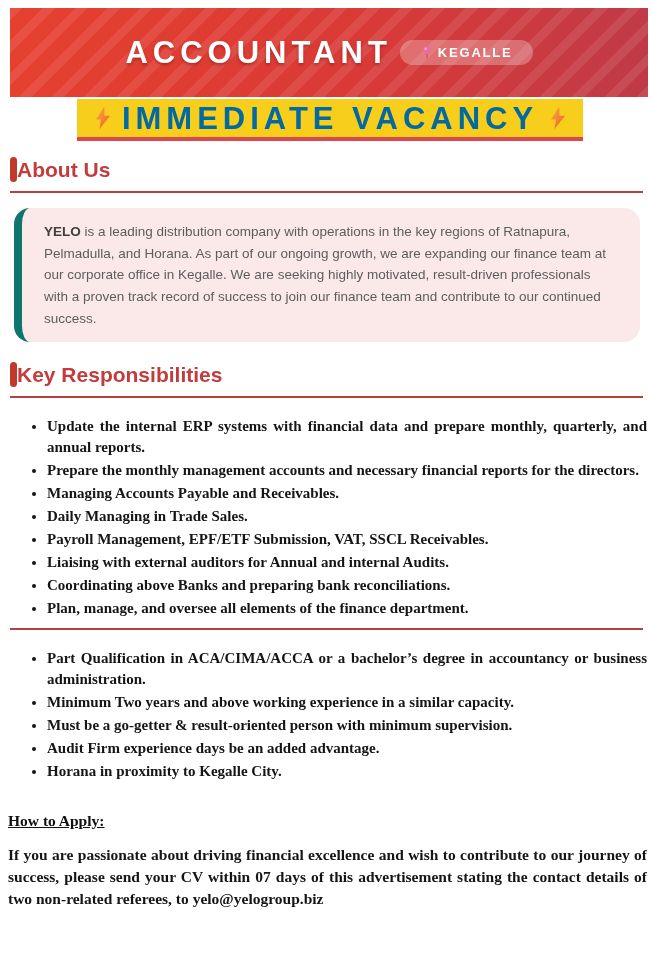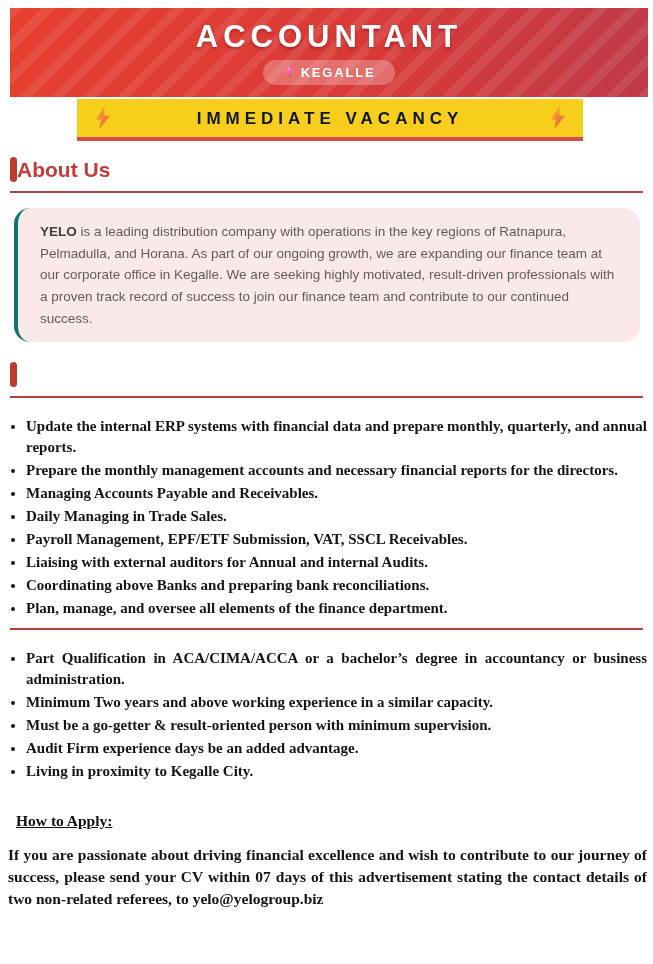--- a/index.html
+++ b/index.html
@@ -8,69 +8,69 @@
     width:653px; height:964px; background:#ffffff; overflow:hidden;
     font-family:"Liberation Sans", sans-serif;
   }
 
   
   .banner {
     margin:8px 5px 0 10px; height:89px;
     background:
       repeating-linear-gradient(135deg, rgba(255,255,255,0.09) 0 9px, rgba(255,255,255,0) 9px 23px),
       linear-gradient(100deg, #e6402f 0%, #d93a37 55%, #bf3a47 100%);
-    display:flex; flex-direction:column; align-items:center; justify-content:center; gap:8px;
+    display:flex; flex-direction:row; align-items:center; justify-content:center; gap:8px;
   }
   .banner-title {
     color:#ffffff; font-size:31px; font-weight:bold; letter-spacing:5px;
     text-shadow:0 2px 3px rgba(110,15,20,0.45); line-height:1;
   }
   .loc-pill {
     display:flex; align-items:center; gap:4px;
     background:rgba(255,255,255,0.27); border-radius:999px; padding:5px 20px;
   }
   .loc-pill .pin { width:14px; height:15px; display:block; }
   .loc-text { color:#fff; font-weight:bold; font-size:13px; letter-spacing:1.8px; line-height:1; }
 
   
   .vacancy {
     width:506px; height:38px; margin:2px 0 4px 77px;
     background:#f8ce1c; box-shadow:0 4px 0 #d94a50;
     display:flex; align-items:center; justify-content:space-between; padding:0 16px;
   }
-  .vacancy-text { color:#0f172a; font-weight:bold; font-size:17px; letter-spacing:5px; line-height:1; }
+  .vacancy-text { color:#0369a1; font-weight:bold; font-size:31px; letter-spacing:5px; line-height:1; }
   .bolt { width:19px; height:26px; display:block; }
 
   
   .sec-head { display:flex; align-items:center; margin:20px 10px 0 10px; }
   .sec-head.tight { margin-top:16px; }
   .sec-bar { width:7px; height:25px; border-radius:4px; background:#c0392b; flex:0 0 auto; }
   .sec-title { color:#c43b3b; font-weight:bold; font-size:21px; line-height:1.2; }
   .rule { border:0; border-top:2px solid #b5413f; margin:9px 10px 0 10px; }
 
   
   .about-box {
     margin:15px 13px 0 14px; background:#fbe9e9;
-    border-left:4px solid #0f766e; border-radius:16px;
+    border-left:8px solid #0f766e; border-radius:16px;
     padding:13px 24px 13px 22px;
     color:#5d5d5d; font-size:13.5px; line-height:1.6; text-align:left;
   }
   .about-box .brand { font-weight:bold; color:#3e3e3e; }
 
   
-  ul.bullets { margin:18px 6px 0 0; padding-left:26px; }
+  ul.bullets { margin:18px 6px 0 0; padding-left:47px; }
   ul.bullets li {
     font-family:"Liberation Serif", serif; font-weight:bold;
     font-size:15px; color:#151515; line-height:1.4; margin-bottom:2px;
     text-align:justify;
   }
 
   
   .apply-head {
-    margin:30px 8px 0 16px;
+    margin:30px 8px 0 8px;
     font-family:"Liberation Serif", serif; font-weight:bold; font-size:15.5px;
     color:#111; text-decoration:underline;
   }
   .apply-body {
     margin:14px 6px 0 8px;
     font-family:"Liberation Serif", serif; font-weight:bold; font-size:15.5px;
     color:#151515; line-height:1.4; text-align:justify;
   }
 </style>
 </head>
@@ -119,20 +119,21 @@
     </div>
     <hr class="rule">
     <div class="about-box">
       <span class="brand">YELO</span><span> is a leading distribution company with operations in the key regions of Ratnapura, Pelmadulla, and Horana. As part of our ongoing growth, we are expanding our finance team at our corporate office in Kegalle. We are seeking highly motivated, result-driven professionals with a proven track record of success to join our finance team and contribute to our continued success.</span>
     </div>
   </section>
 
   <section>
     <div class="sec-head">
       <span class="sec-bar"></span>
+      <span class="sec-title">Key Responsibilities</span>
     </div>
     <hr class="rule">
     <ul class="bullets">
       <li>Update the internal ERP systems with financial data and prepare monthly, quarterly, and annual reports.</li>
       <li>Prepare the monthly management accounts and necessary financial reports for the directors.</li>
       <li>Managing Accounts Payable and Receivables.</li>
       <li>Daily Managing in Trade Sales.</li>
       <li>Payroll Management, EPF/ETF Submission, VAT, SSCL Receivables.</li>
       <li>Liaising with external auditors for Annual and internal Audits.</li>
       <li>Coordinating above Banks and preparing bank reconciliations.</li>
@@ -140,21 +141,21 @@
     </ul>
   </section>
 
   <section>
     <hr class="rule">
     <ul class="bullets">
       <li>Part Qualification in ACA/CIMA/ACCA or a bachelor’s degree in accountancy or business administration.</li>
       <li>Minimum Two years and above working experience in a similar capacity.</li>
       <li>Must be a go-getter &amp; result-oriented person with minimum supervision.</li>
       <li>Audit Firm experience days be an added advantage.</li>
-      <li>Living in proximity to Kegalle City.</li>
+      <li>Horana in proximity to Kegalle City.</li>
     </ul>
   </section>
 
   <section>
     <div class="apply-head">How to Apply:</div>
     <p class="apply-body">
       <span>If you are passionate about driving financial excellence and wish to contribute to our journey of success, please send your CV within 07 days of this advertisement stating the contact details of two non-related referees, to </span><span>yelo@yelogroup.biz</span>
     </p>
   </section>
 

